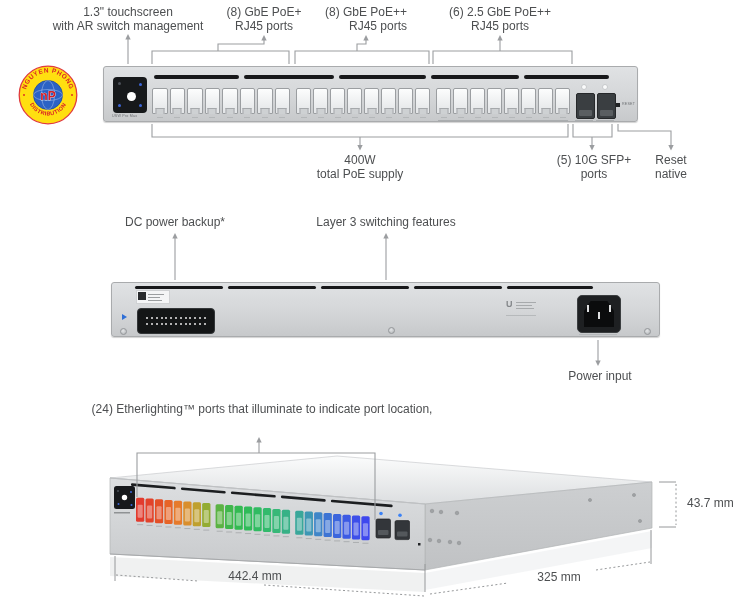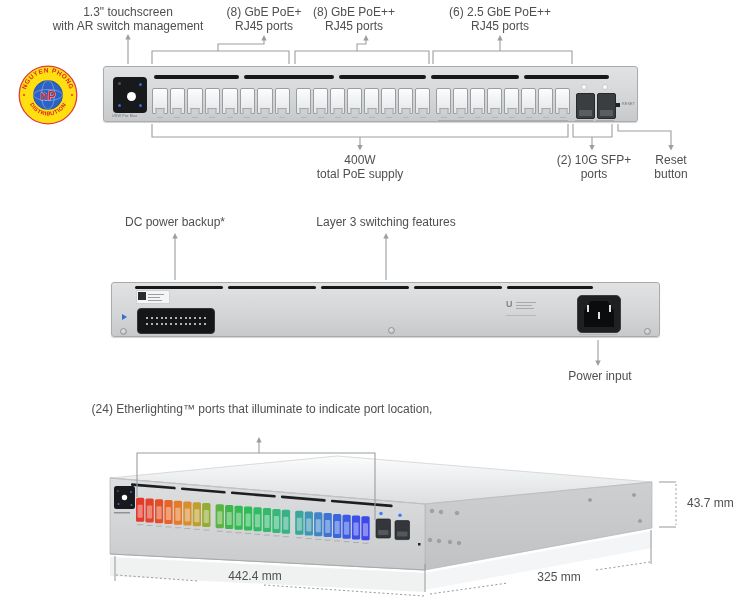--- a/index.html
+++ b/index.html
@@ -407,39 +407,39 @@
   </div>
 
   <div class="lbl" style="left:128px;top:6px;">
     <div>1.3" touchscreen</div>
     <div>with AR switch management</div>
   </div>
   <div class="lbl" style="left:264px;top:6px;">
     <div>(8) GbE PoE+</div>
     <div>RJ45 ports</div>
   </div>
-  <div class="lbl" style="left:354px;top:6px;">
+  <div class="lbl" style="left:366px;top:6px;text-align:right;">
     <div>(8) GbE PoE++</div>
     <div>RJ45 ports</div>
   </div>
   <div class="lbl" style="left:500px;top:6px;">
     <div>(6) 2.5 GbE PoE++</div>
     <div>RJ45 ports</div>
   </div>
   <div class="lbl" style="left:360px;top:154px;">
     <div>400W</div>
     <div>total PoE supply</div>
   </div>
   <div class="lbl" style="left:594px;top:154px;">
-    <div>(2) 10G SFP+</div>
+    <div>(5) 10G SFP+</div>
     <div>ports</div>
   </div>
   <div class="lbl" style="left:671px;top:154px;">
     <div>Reset</div>
-    <div>button</div>
+    <div>native</div>
   </div>
   <div class="lbl" style="left:175px;top:216px;">DC power backup*</div>
   <div class="lbl" style="left:386px;top:216px;">Layer 3 switching features</div>
   <div class="lbl" style="left:600px;top:370px;">Power input</div>
   <div class="lbl" style="left:262px;top:403px;">
     <div>(24) Etherlighting™ ports that illuminate to indicate port location,</div>
   </div>
   <div class="lbl" style="left:231px;top:570px;margin-left:24px;">442.4 mm</div>
   <div class="lbl" style="left:559px;top:571px;">325 mm</div>
   <div class="lbl noshift" style="left:687px;top:497px;">43.7 mm</div>

